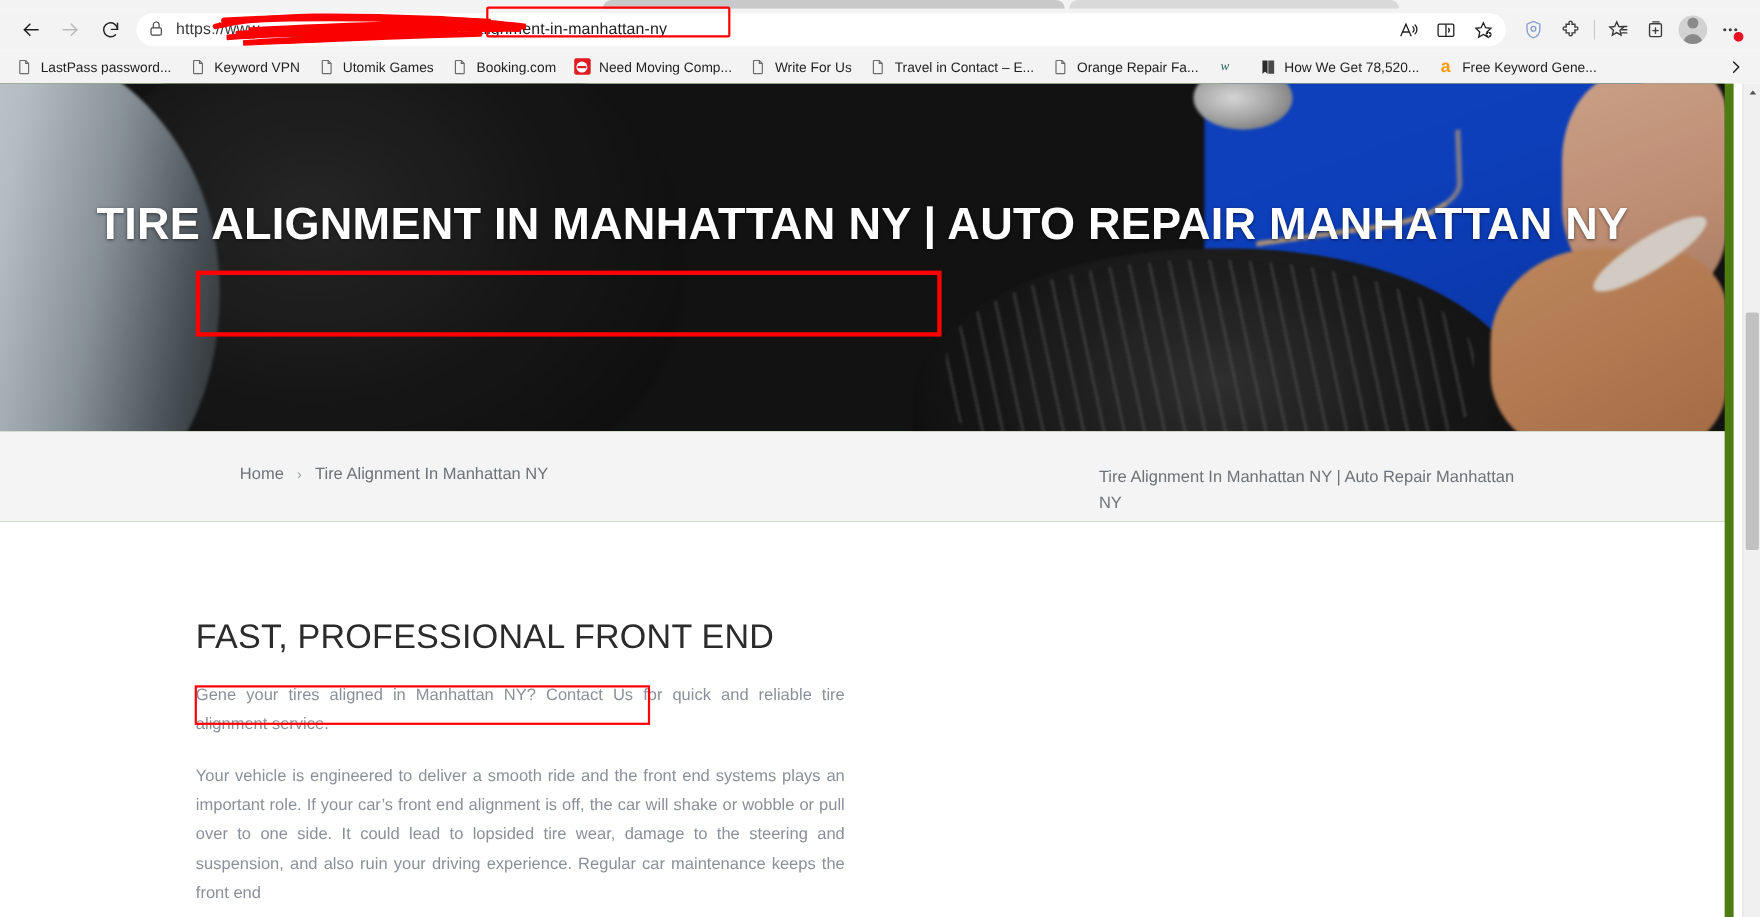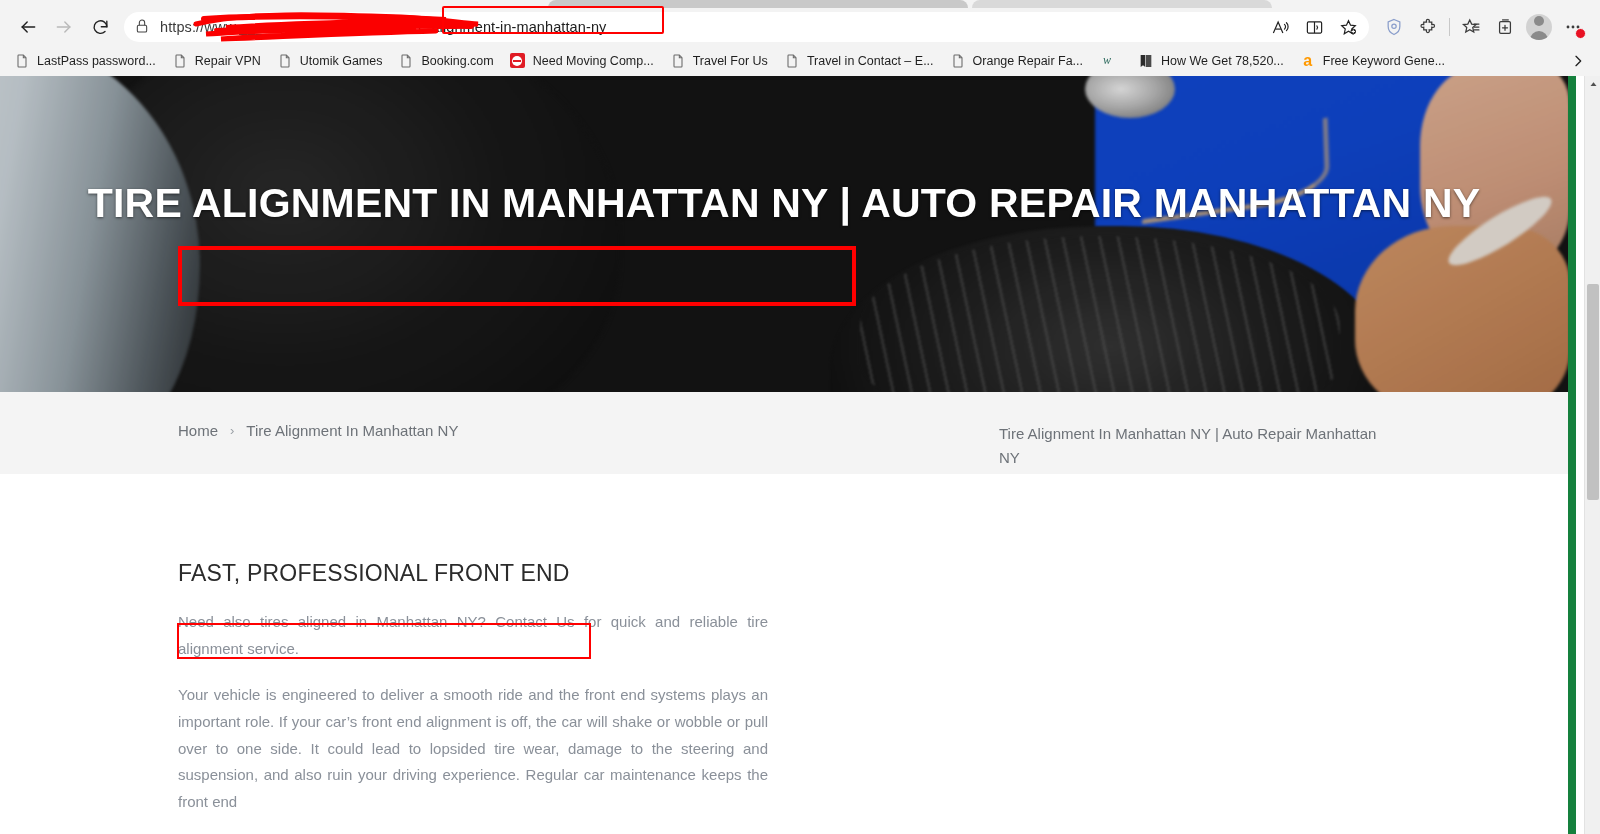--- a/index.html
+++ b/index.html
@@ -97,21 +97,21 @@
   .fav-red { width: 15px; height: 15px; background: #e01b24; border-radius: 2px;
              display: flex; align-items: center; justify-content: center; }
   .fav-red .inner { width: 10px; height: 10px; border-radius: 50%; background: #fff; position: relative; }
   .fav-red .inner::after { content: ""; position: absolute; left: 1px; top: 4px; width: 8px; height: 2.5px; background: #e01b24; }
   .fav-w { font-size: 12px; color: #2e6b5e; font-family: "Liberation Serif", serif; font-style: italic; width: 16px; text-align: center; }
   .fav-book { width: 16px; height: 16px; color: #2b2b2b; }
   .fav-amazon { font-size: 16px; color: #ff9900; font-weight: bold; width: 16px; text-align: center; line-height: 16px;
                 font-family: "Liberation Sans", sans-serif; }
 
   
-  .viewport { position: absolute; left: 0; top: 76px; width: 1576px; height: 758px; overflow: hidden; background: #15803d; }
+  .viewport { position: absolute; left: 0; top: 76px; width: 1576px; height: 758px; overflow: hidden; background: #4d7c0f; }
   .page { width: 1568px; height: 758px; position: relative; overflow: hidden; }
 
   
   .hero { position: relative; width: 1568px; height: 316px; overflow: hidden; background: #151515; }
   .hero-photo { position: absolute; inset: 0; }
   
   .fender {
     position: absolute; left: -120px; top: -40px; width: 320px; height: 420px;
     background: linear-gradient(100deg, #e9eef2 0%, #cfd8de 38%, #9aa6ad 62%, #5b646a 82%, #2a2e31 100%);
     border-radius: 0 70% 40% 0 / 0 60% 50% 0;
@@ -184,33 +184,33 @@
     position: absolute; left: 178px; top: 170px; width: 678px; height: 60px;
     border: 4px solid #ff0000; z-index: 6; pointer-events: none;
   }
 
   
   .crumbband {
     position: relative; width: 1568px; height: 82px; background: #f4f4f4;
     display: flex; align-items: flex-start; padding: 30px 0 0 0;
   }
   .crumbs { position: absolute; left: 178px; top: 30px; font-size: 15px; color: #6d7278; display: flex; align-items: center; }
-  .crumb-link { color: #6d7278; }
+  .crumb-link { color: #6d7278; margin-left: 40px; }
   .crumb-sep { margin: 0 12px; color: #9aa0a6; font-size: 13px; }
   .crumb-current { color: #6d7278; }
   .crumb-right {
     position: absolute; left: 999px; top: 30px; width: 400px; font-size: 15px;
     color: #6d7278; line-height: 1.62;
   }
 
   
   .main { position: relative; width: 1568px; background: #fff; height: 360px; }
   .content-col { position: absolute; left: 178px; top: 85px; width: 590px; }
   .h2 {
-    font-size: 23px; color: #2b2b2b; font-weight: normal; line-height: 1.3;
+    font-size: 31px; color: #2b2b2b; font-weight: normal; line-height: 1.3;
     letter-spacing: .2px;
   }
   .h2-redbox {
     position: absolute; left: 177px; top: 149px; width: 414px; height: 36px;
     border: 2.5px solid #ff0000; pointer-events: none;
   }
   .lead {
     margin-top: 20px; font-size: 15px; color: #8a9099; line-height: 1.78;
     text-align: justify;
   }
@@ -362,21 +362,21 @@
       <span class="bm-label">LastPass password...</span>
     </div>
 
     <div class="bm">
       <span class="bm-ico favicon-doc">
         <svg width="16" height="16" viewBox="0 0 24 24" fill="none" stroke="currentColor" stroke-width="1.6">
             <path d="M14 3 H7 a1 1 0 0 0 -1 1 v16 a1 1 0 0 0 1 1 h10 a1 1 0 0 0 1 -1 V7z"></path>
             <polyline points="14,3 14,7 18,7"></polyline>
           </svg>
       </span>
-      <span class="bm-label">Repair VPN</span>
+      <span class="bm-label">Keyword VPN</span>
     </div>
 
     <div class="bm">
       <span class="bm-ico favicon-doc">
         <svg width="16" height="16" viewBox="0 0 24 24" fill="none" stroke="currentColor" stroke-width="1.6">
             <path d="M14 3 H7 a1 1 0 0 0 -1 1 v16 a1 1 0 0 0 1 1 h10 a1 1 0 0 0 1 -1 V7z"></path>
             <polyline points="14,3 14,7 18,7"></polyline>
           </svg>
       </span>
       <span class="bm-label">Utomik Games</span>
@@ -401,21 +401,21 @@
       <span class="bm-label">Need Moving Comp...</span>
     </div>
 
     <div class="bm">
       <span class="bm-ico favicon-doc">
         <svg width="16" height="16" viewBox="0 0 24 24" fill="none" stroke="currentColor" stroke-width="1.6">
             <path d="M14 3 H7 a1 1 0 0 0 -1 1 v16 a1 1 0 0 0 1 1 h10 a1 1 0 0 0 1 -1 V7z"></path>
             <polyline points="14,3 14,7 18,7"></polyline>
           </svg>
       </span>
-      <span class="bm-label">Travel For Us</span>
+      <span class="bm-label">Write For Us</span>
     </div>
 
     <div class="bm">
       <span class="bm-ico favicon-doc">
         <svg width="16" height="16" viewBox="0 0 24 24" fill="none" stroke="currentColor" stroke-width="1.6">
             <path d="M14 3 H7 a1 1 0 0 0 -1 1 v16 a1 1 0 0 0 1 1 h10 a1 1 0 0 0 1 -1 V7z"></path>
             <polyline points="14,3 14,7 18,7"></polyline>
           </svg>
       </span>
       <span class="bm-label">Travel in Contact – E...</span>
@@ -489,21 +489,21 @@
           <span class="crumb-current">Tire Alignment In Manhattan NY</span>
         </nav>
         <div class="crumb-right">Tire Alignment In Manhattan NY | Auto Repair Manhattan NY</div>
       </section>
 
       <section class="main">
         <div class="content-col">
           <h2 class="h2">
             <span>FAST, PROFESSIONAL FRONT END</span><br>
           </h2>
-          <p class="lead"><span>Need also </span><span>tires aligned in Manhattan NY?</span><span> Contact Us for quick and reliable tire alignment service.</span></p>
+          <p class="lead"><span>Gene your </span><span>tires aligned in Manhattan NY?</span><span> Contact Us for quick and reliable tire alignment service.</span></p>
           <p class="body-p">Your vehicle is engineered to deliver a smooth ride and the front end systems plays an important role. If your car’s front end alignment is off, the car will shake or wobble or pull over to one side. It could lead to lopsided tire wear, damage to the steering and suspension, and also ruin your driving experience. Regular car maintenance keeps the front end</p>
         </div>
 
         <div class="h2-redbox"></div>
 
       </section>
 
     </div>
   </div>
 

